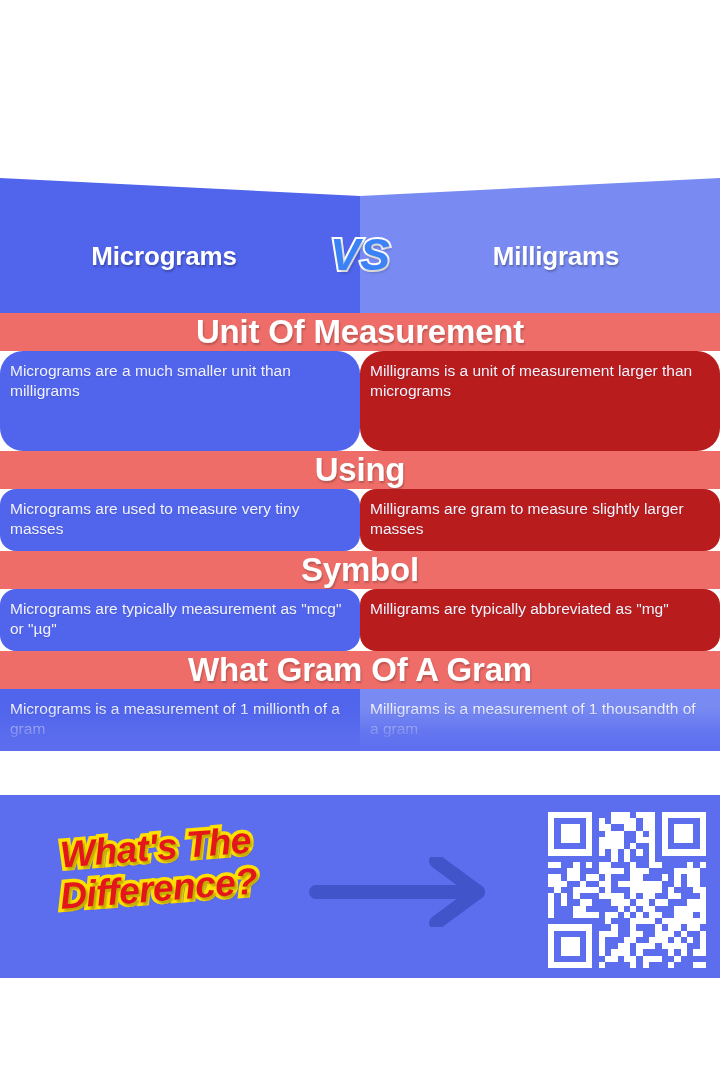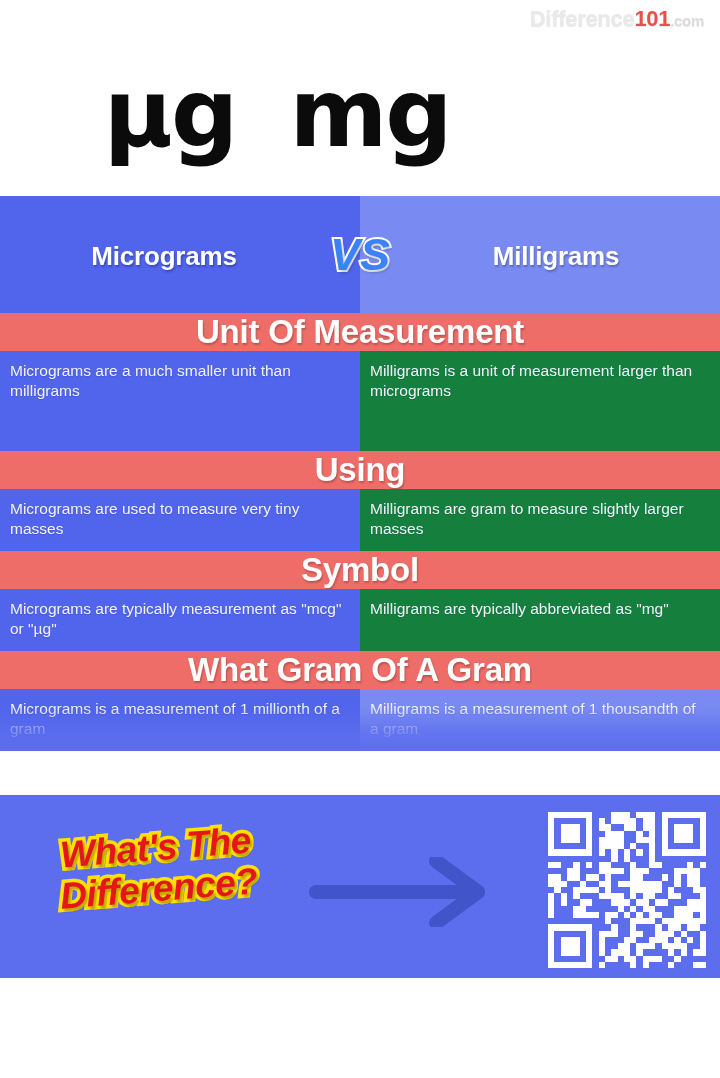--- a/index.html
+++ b/index.html
@@ -77,23 +77,23 @@
   .sec-body{position:relative;width:720px;display:flex;}
   .cell{
     width:360px;box-sizing:border-box;
     padding:10px 14px 12px 10px;
     color:#f2f3ff;
     font-size:15.5px;line-height:20px;
     font-family:"Liberation Sans",sans-serif;
     text-shadow:0 1px 1px rgba(0,0,0,.12);
   }
   .cell.l{background:#5064ec;}
-  .cell.r{background:#15803d;}
-  .sec-body.h3 .cell{min-height:100px;}
-  .sec-body.h2 .cell{min-height:62px;}
+  .cell.r{background:#b91c1c;}
+  .sec-body.h3 .cell{min-height:100px;border-radius:23px;}
+  .sec-body.h2 .cell{min-height:62px;border-radius:16px;}
   .sec-body.fade .cell{min-height:62px;}
   .sec-body.fade .cell.l{background:#5064ec;}
   .sec-body.fade .cell.r{background:#798bf2;}
   .fadeveil{
     position:absolute;left:0;bottom:0;width:720px;height:44px;
     background:linear-gradient(to bottom,rgba(92,110,238,0) 0%,rgba(92,110,238,.72) 55%,#5c6eee 100%);
     pointer-events:none;
   }
 
   
@@ -125,27 +125,20 @@
   .qr i{display:block;background:transparent;}
   .qr i.on{background:#ffffff;}
 
   .bottom-white{position:absolute;left:0;top:978px;width:720px;height:100px;background:#fff;}
 </style>
 </head>
 <body>
 
 <div id="page">
 
-  <div class="top-zone">
-    <div class="logo"><span>Difference</span><span class="num">101</span><span class="dotcom">.com</span></div>
-    <div class="sym-row">
-      <div class="sym left">µg</div>
-      <div class="sym right">mg</div>
-    </div>
-  </div>
 
   <div class="vs-band">
     <div class="vs-half l"></div>
     <div class="vs-half r"></div>
     <div class="vs-label l">Micrograms</div>
     <div class="vs-badge">VS</div>
     <div class="vs-label r">Milligrams</div>
   </div>
 
   <div class="sections">

